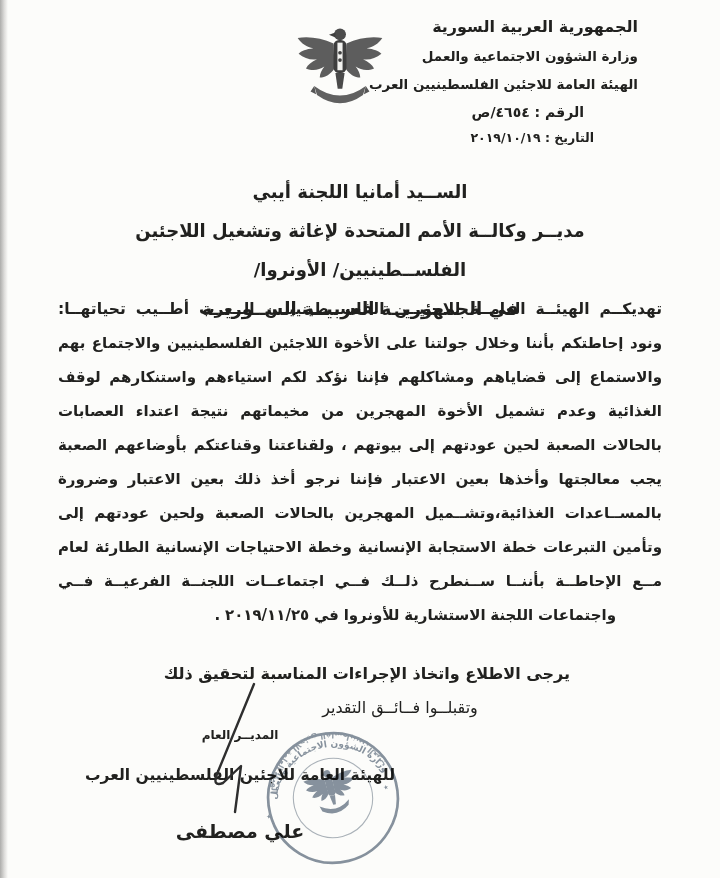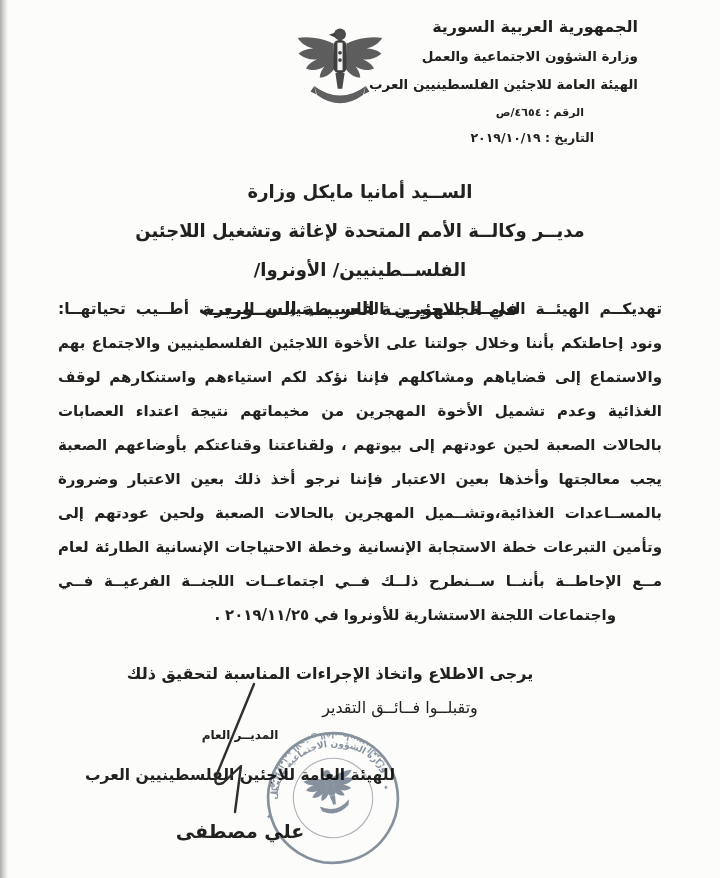--- a/index.html
+++ b/index.html
@@ -10,40 +10,40 @@
     font-family:"DejaVu Sans",sans-serif;color:#21211f;direction:rtl;
   }
   .scan-edge{
     position:absolute;left:0;top:0;bottom:0;width:8px;
     background:linear-gradient(to right,#adadab,#dedddb 55%,rgba(255,255,255,0));
   }
   
   .letterhead{position:absolute;top:14px;right:82px;text-align:right;font-weight:700;}
   .lh-country{font-size:16px;line-height:26px;margin-bottom:4px;}
   .lh-ministry,.lh-authority{font-size:13.5px;line-height:25px;margin-bottom:3px;}
-  .lh-ref{font-size:11px;line-height:25px;padding-left:0;padding-right:54px;}
+  .lh-ref{font-size:14px;line-height:25px;padding-left:0;padding-right:54px;}
   .lh-date{font-size:12.5px;line-height:25px;padding-right:44px;}
   
   .emblem{position:absolute;top:22px;left:294px;width:92px;height:102px;}
   
   .addressee{position:absolute;top:172px;left:70px;right:70px;text-align:center;font-weight:700;}
   .addr-line{font-size:18px;line-height:39px;}
   
   .bodyblock{position:absolute;top:292px;right:58px;left:58px;}
   .greeting{
     font-size:15.5px;font-weight:700;line-height:34px;height:34px;overflow:hidden;
     text-align:justify;text-align-last:justify;
   }
   .bline{
     font-size:15px;font-weight:700;line-height:34px;height:34px;overflow:hidden;
     text-align:justify;text-align-last:justify;word-spacing:-0.5px;
   }
   .bline.last{text-align:right;text-align-last:right;padding-right:46px;}
   
-  .closing1{position:absolute;top:664px;left:90px;right:150px;text-align:center;
+  .closing1{position:absolute;top:664px;left:90px;right:150px;
     font-size:16px;font-weight:700;}
   .closing2{position:absolute;top:698px;left:240px;right:160px;text-align:center;
     font-size:16px;font-weight:400;}
   
   .sigblock{position:absolute;top:724px;left:85px;width:310px;text-align:center;font-weight:700;}
   .sig-title1{font-size:12px;line-height:22px;margin-bottom:18px;}
   .sig-title2{font-size:15.5px;line-height:22px;margin-bottom:16px;}
   .sig-name{font-size:19px;line-height:26px;margin-top:32px;}
   
   .stamp{
@@ -78,21 +78,21 @@
       <rect x="47.2" y="19" width="5.6" height="30" fill="#f2f2ef"></rect>
       <circle cx="50" cy="30" r="2" fill="#3e3e3e"></circle>
       <circle cx="50" cy="38" r="2" fill="#3e3e3e"></circle>
       <path d="M45 52 h10 l-2.5 17 h-5 z" fill="#4a4a4a"></path>
       <path d="M22 66 Q50 87 78 66 L75 76 Q50 94 25 76 Z" fill="#606060"></path>
       <path d="M22 66 l-4 6 6 3 z M78 66 l4 6 -6 3 z" fill="#555"></path>
     </g>
   </svg>
 
   <div class="addressee">
-    <div class="addr-line">الســيد أمانيا مايكل وزارة</div>
+    <div class="addr-line">الســيد أمانيا اللجنة أيبي</div>
     <div class="addr-line">مديــر وكالــة الأمم المتحدة لإغاثة وتشغيل اللاجئين الفلســطينيين/ الأونروا/</div>
     <div class="addr-line">في الجمهوريــة العربيــة الســوريــة</div>
   </div>
 
   <div class="bodyblock">
     <div class="greeting">تهديكــم الهيئــة العامــة للاجئيــن الفلســطينييــن الــعرب أطــيب تحياتهــا:</div>
     <div class="bline">ونود إحاطتكم بأننا وخلال جولتنا على الأخوة اللاجئين الفلسطينيين والاجتماع بهم</div>
     <div class="bline">والاستماع إلى قضاياهم ومشاكلهم فإننا نؤكد لكم استياءهم واستنكارهم لوقف المساعدات</div>
     <div class="bline">الغذائية وعدم تشميل الأخوة المهجرين من مخيماتهم نتيجة اعتداء العصابات الإرهابية المسلحة</div>
     <div class="bline">بالحالات الصعبة لحين عودتهم إلى بيوتهم ، ولقناعتنا وقناعتكم بأوضاعهم الصعبة التي</div>

